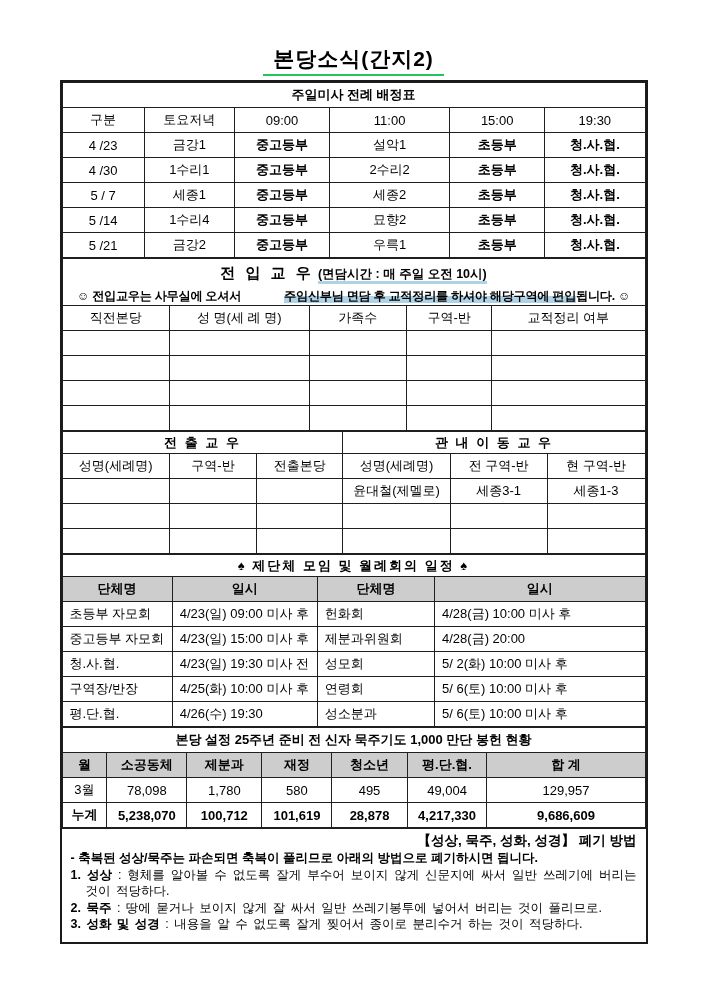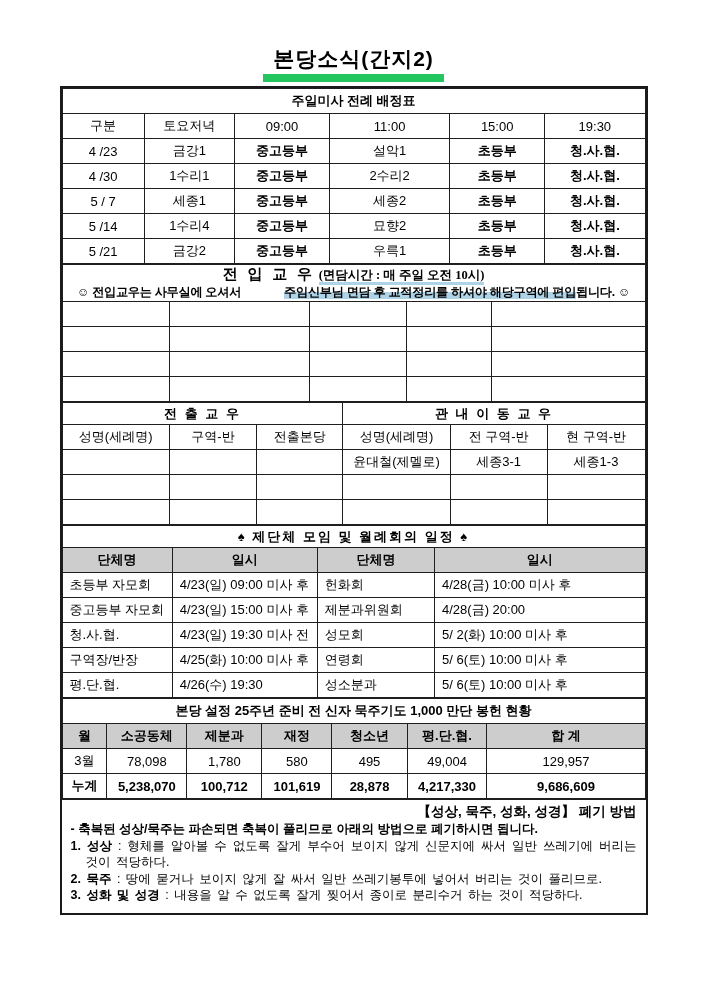--- a/index.html
+++ b/index.html
@@ -5,42 +5,42 @@
   html,body { margin:0; padding:0; background:#ffffff; }
   body {
     width:707px; height:1000px; overflow:hidden;
     font-family:"Liberation Sans", sans-serif; color:#000;
   }
   .page { position:relative; width:707px; height:1000px; }
 
   .title-wrap { text-align:center; padding-top:45px; }
   .page-title {
     display:inline-block; font-size:21px; font-weight:bold;
-    border-bottom:8px solid #22c55e; padding:0 10px 1px; letter-spacing:1px;
+    border-bottom:2px solid #22c55e; padding:0 10px 1px; letter-spacing:1px;
   }
 
   .doc { width:584px; margin:4px auto 0; border:2px solid #1a1a1a; }
 
   table.t { width:100%; border-collapse:collapse; table-layout:fixed; }
   table.t td {
     border:1px solid #1f1f1f; text-align:center; font-size:13px;
     padding:0 2px; overflow:hidden; white-space:nowrap;
     height:25px; box-sizing:border-box; vertical-align:middle;
   }
   .b { font-weight:bold;border-radius:9px; }
   .left { text-align:left !important; padding-left:7px !important; }
   .sec-title { font-weight:bold; font-size:14px; letter-spacing:2px; height:22px !important; }
   .gray { background:var(--header-gray,#cdcdcd); font-weight:bold; }
 
   .t-title td { font-weight:bold; font-size:14px; height:23px; }
   .cols td { height:26px; }
   .mass-data td { height:25px; }
 
   .tin-head { height:36px !important; padding:0 !important; }
-  .tin-title { font-size:15px; font-weight:bold; line-height:18px;font-family:Liberation Serif, serif; }
+  .tin-title { font-size:15px; font-weight:bold; line-height:27px; }
   .tin-title .big { letter-spacing:3px; }
   .tin-title .paren { font-size:12.5px; letter-spacing:0; border-bottom:3px solid var(--highlight,#aed3e6); }
   .tin-note { font-size:12.2px; font-weight:bold; line-height:17px; letter-spacing:-0.3px; }
   .hl { background:linear-gradient(to bottom, transparent 52%, var(--highlight,#aed3e6) 52%);margin-left:40px; }
   .tin-empty td { height:22px; }
 
   .t3-cols td { height:27px; }
   .t3-row td { height:23px; }
 
   .meet-cols td { height:26px; }
@@ -144,20 +144,27 @@
           <tr>
         <td colspan="5" class="tin-head">
           <div class="tin-title">
             <span class="big">전 입 교 우</span>
             <span class="paren">(면담시간 : 매 주일 오전 10시)</span>
           </div>
           <div class="tin-note">
             <span>☺ 전입교우는 사무실에 오셔서 </span><span class="hl">주임신부님 면담 후 교적정리를 하셔야 해당구역에 편입</span><span>됩니다. ☺</span>
           </div>
         </td>
+      </tr>
+      <tr class="cols">
+        <td>직전본당</td>
+        <td>성 명(세 례 명)</td>
+        <td>가족수</td>
+        <td>구역-반</td>
+        <td>교적정리 여부</td>
       </tr>
       <tr class="tin-empty">
         <td></td>
             <td></td>
             <td></td>
             <td></td>
             <td></td>
       </tr>
       <tr class="tin-empty">
         <td></td>

